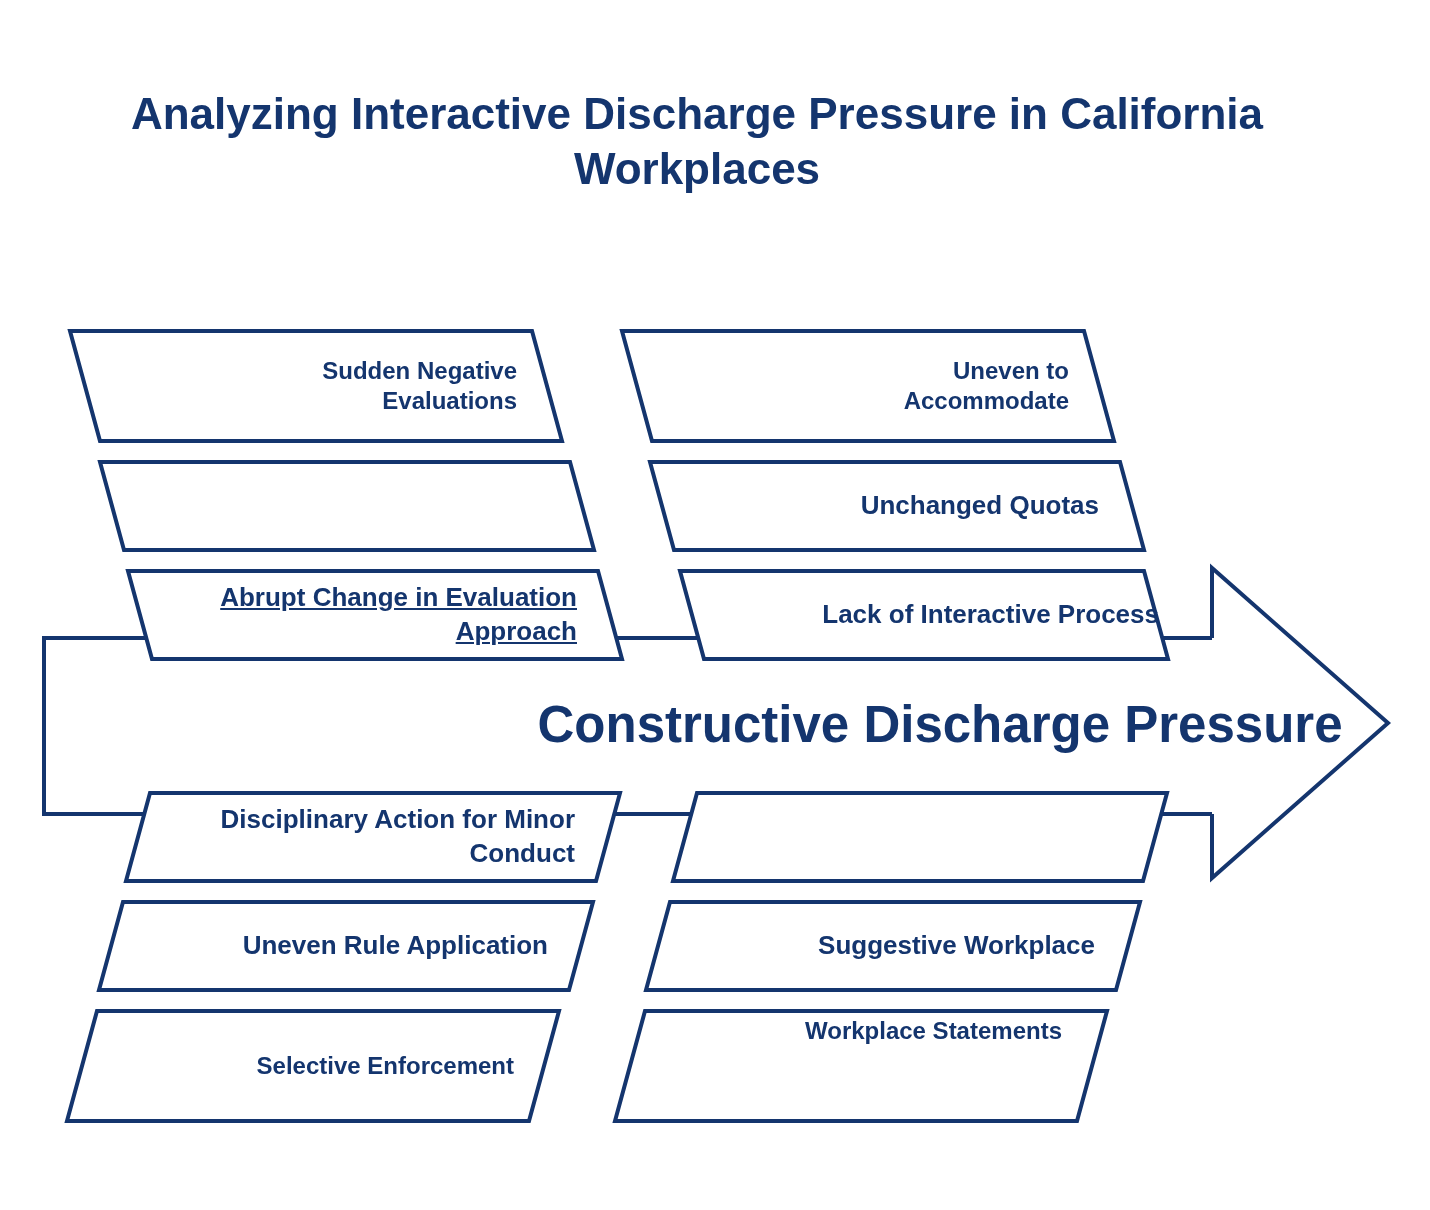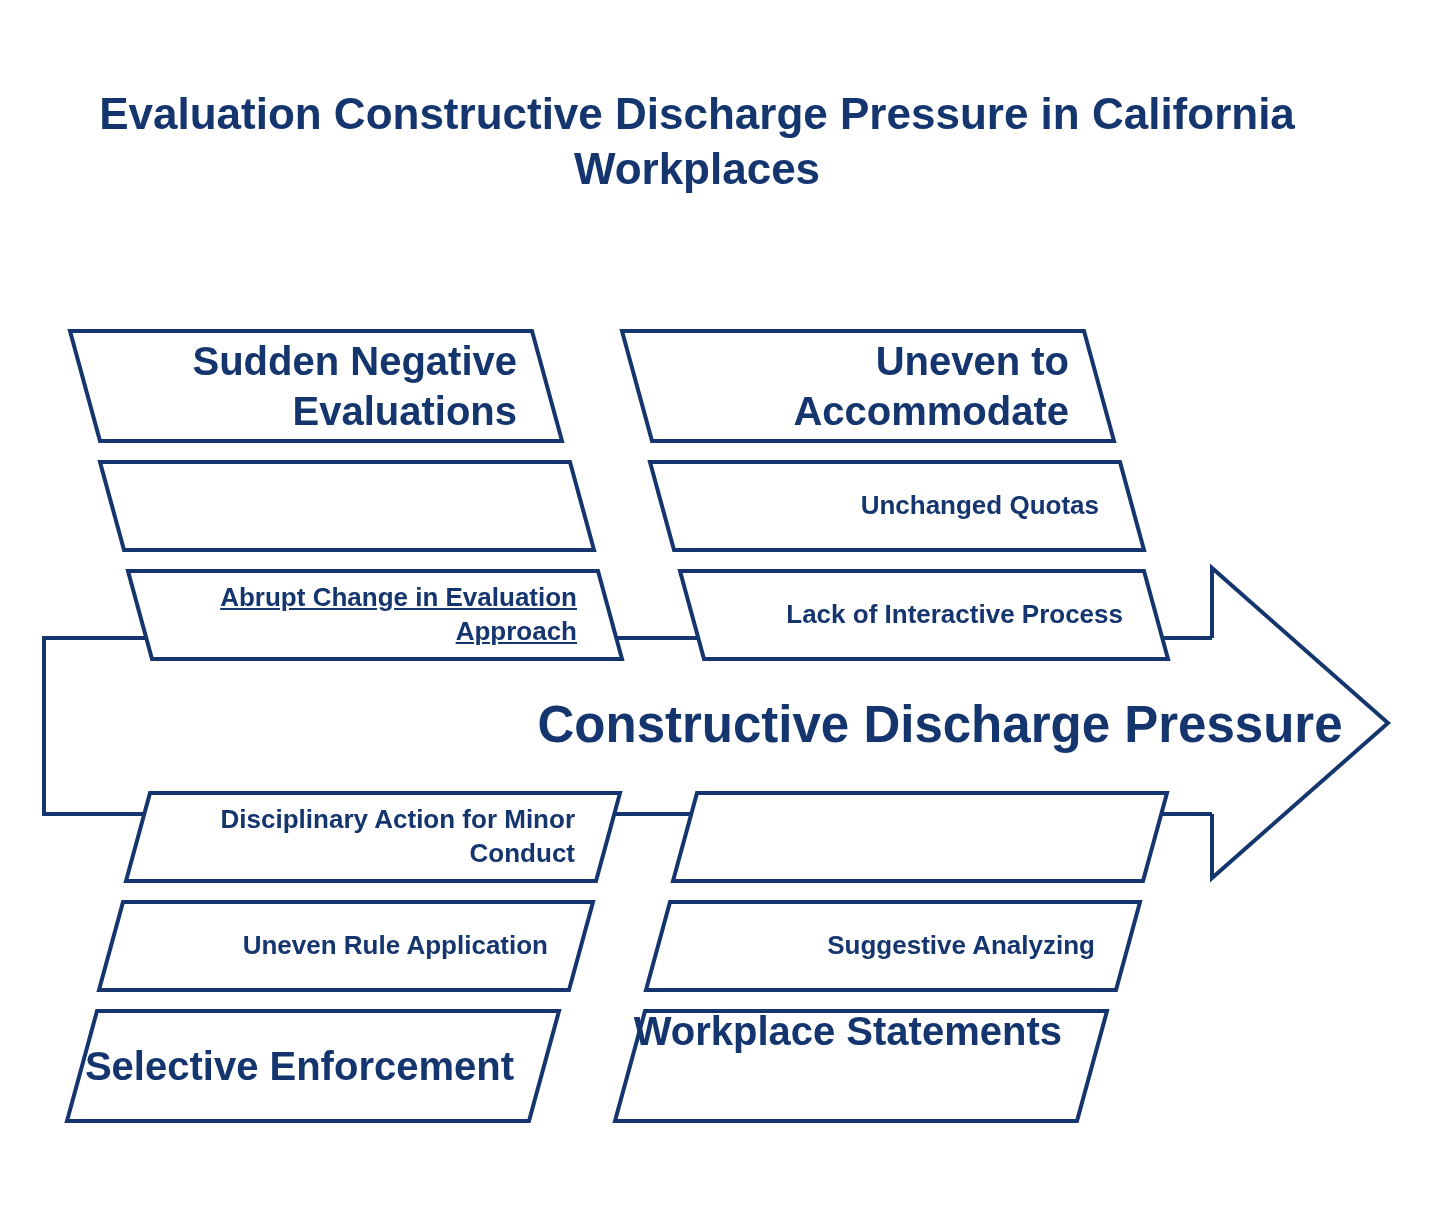--- a/index.html
+++ b/index.html
@@ -33,21 +33,21 @@
     display: flex;
     align-items: center;
     justify-content: flex-end;
     text-align: right;
     white-space: pre-line;
     box-sizing: border-box;
     padding-right: 45px;
     font-weight: bold;
     color: var(--navy);
   }
-  .lbl-header { font-size: 40px; line-height: 1.25; }
+  .lbl-header { font-size: 24px; line-height: 1.25; }
   .lbl-mid    { font-size: 26px; line-height: 1.3; }
   .arrow-label {
     position: absolute;
     left: 560px;
     top: 693px;
     width: 760px;
     height: 62px;
     display: flex;
     align-items: center;
     justify-content: center;
@@ -56,21 +56,21 @@
     color: var(--navy);
     white-space: nowrap;
   }
 </style>
 </head>
 <body>
 
 <div class="canvas">
 
   <div class="page-title">
-    <span class="inner">Evaluation Constructive Discharge Pressure in California Workplaces</span>
+    <span class="inner">Analyzing Interactive Discharge Pressure in California Workplaces</span>
   </div>
 
   <svg class="diagram" width="1430" height="1210" viewBox="0 0 1430 1210">
 
     <path class="line" d="M150,638 L44,638 L44,814 L162,814"></path>
     <path class="line" d="M590,638 L715,638"></path>
     <path class="line" d="M590,814 L715,814"></path>
     <path class="line" d="M1140,638 L1212,638"></path>
     <path class="line" d="M1140,814 L1212,814"></path>
 
@@ -95,25 +95,25 @@
 
   <div class="lbl lbl-header" style="left:70px;  top:331px;  width:492px; height:110px;">Sudden Negative
 Evaluations</div>
   <div class="lbl lbl-mid" style="left:100px; top:462px;  width:494px; height:88px;"></div>
   <div class="lbl lbl-mid" style="left:128px; top:571px;  width:494px; height:88px;text-decoration:underline;">Abrupt Change in Evaluation
 Approach</div>
 
   <div class="lbl lbl-header" style="left:622px; top:331px;  width:492px; height:110px;">Uneven to
 Accommodate</div>
   <div class="lbl lbl-mid" style="left:650px; top:462px;  width:494px; height:88px;">Unchanged Quotas</div>
-  <div class="lbl lbl-mid" style="left:680px; top:571px;  width:488px; height:88px;">Lack of Interactive Process</div>
+  <div class="lbl lbl-mid" style="left:716px; top:571px;  width:488px; height:88px;">Lack of Interactive Process</div>
 
   <div class="lbl lbl-mid" style="left:126px; top:793px;  width:494px; height:88px;">Disciplinary Action for Minor
 Conduct</div>
   <div class="lbl lbl-mid" style="left:99px;  top:902px;  width:494px; height:88px;">Uneven Rule Application</div>
   <div class="lbl lbl-header" style="left:67px;  top:1011px; width:492px; height:110px;">Selective Enforcement</div>
 
-  <div class="lbl lbl-mid" style="left:646px; top:902px;  width:494px; height:88px;">Suggestive Analyzing</div>
+  <div class="lbl lbl-mid" style="left:646px; top:902px;  width:494px; height:88px;">Suggestive Workplace</div>
   <div class="lbl lbl-header" style="left:615px; top:976px; width:492px; height:110px;">Workplace Statements</div>
 
   <div class="arrow-label">Constructive Discharge Pressure</div>
 
 </div>
 
 </body></html>

